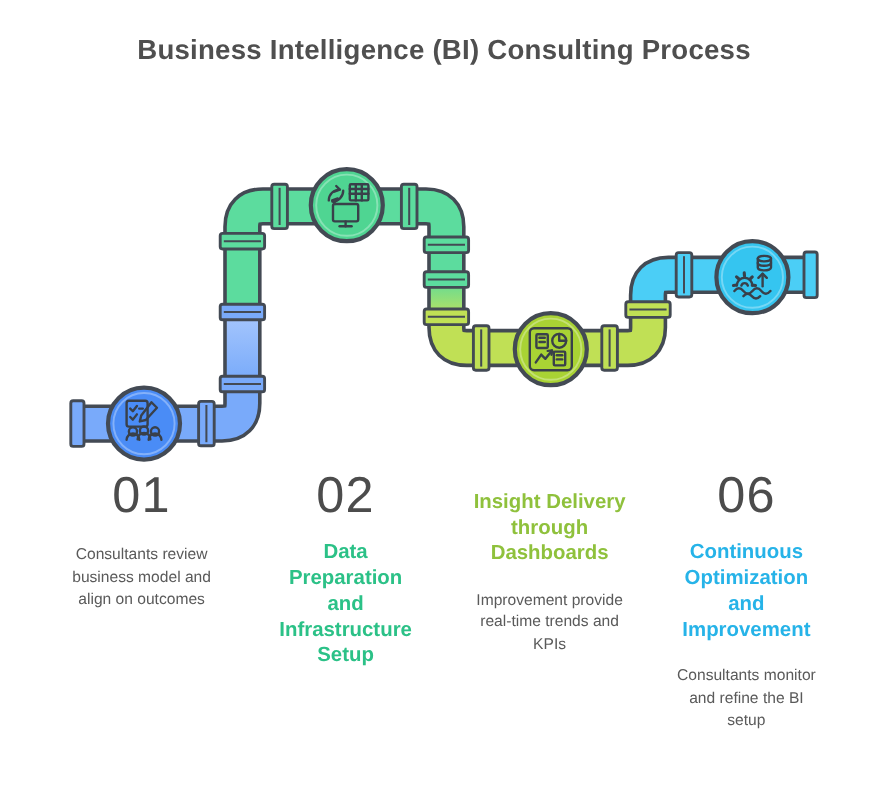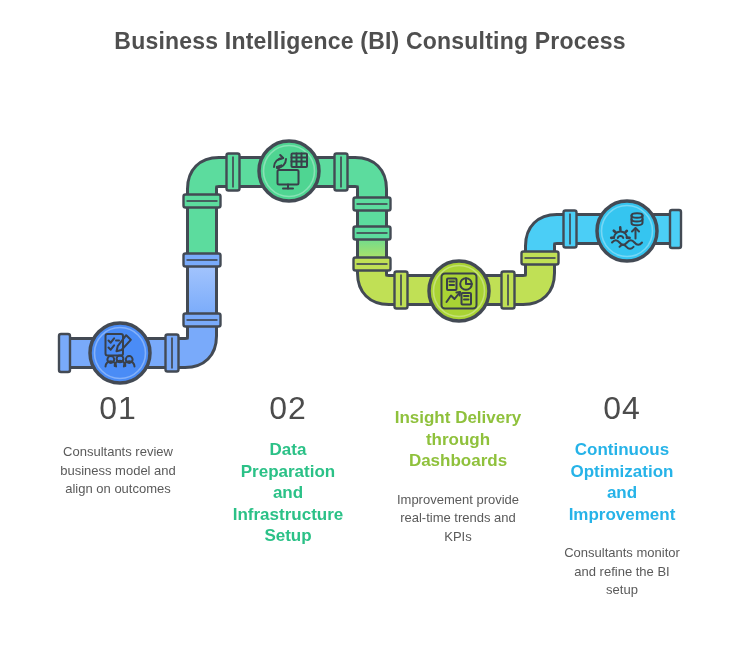--- a/index.html
+++ b/index.html
@@ -22,21 +22,21 @@
   .f2{fill:var(--s2-pipe,#c0e055);} .f3{fill:var(--s3-pipe,#4bcef6);}
   .fdiv{stroke:var(--outline,#434a54);stroke-width:1.7;fill:none;}
   .node{stroke:var(--outline,#434a54);stroke-width:3.5;}
   .n0{fill:var(--s0-node,#4a8cf6);} .n1{fill:var(--s1-node,#4fd592);}
   .n2{fill:var(--s2-node,#a9d334);} .n3{fill:var(--s3-node,#35c5f0);}
   .ring{fill:none;stroke:rgba(255,255,255,.32);stroke-width:1.6;}
   .icon{stroke:var(--icon,#39404a);stroke-width:2;fill:none;stroke-linecap:round;stroke-linejoin:round;}
   
   .col{position:absolute;top:392px;width:160px;text-align:center;}
   .col-0{left:38px;} .col-1{left:208px;} .col-2{left:378px;} .col-3{left:542px;}
-  .num{font-size:32px;line-height:1;color:#4c4c4c;letter-spacing:1px;font-weight:400;}
+  .num{font-size:42px;line-height:1;color:#4c4c4c;letter-spacing:1px;font-weight:400;}
   .head{font-size:17px;font-weight:700;line-height:21.5px;margin-top:15px;white-space:pre-line;}
   .h0{color:var(--s0-head,#4285f4);} .h1{color:var(--s1-head,#2bc187);}
   .h2{color:var(--s2-head,#8fc13c);} .h3{color:var(--s3-head,#26b3e8);}
   .desc{font-size:13px;color:#5a5a5a;line-height:18.5px;margin-top:19px;white-space:pre-line;}
 </style>
 </head>
 <body>
 
 <div class="title">Business Intelligence (BI) Consulting Process</div>
 
@@ -191,21 +191,21 @@
 </div>
 <div class="col col-2">
   <div class="head h2">Insight Delivery
 through
 Dashboards</div>
   <div class="desc">Improvement provide
 real-time trends and
 KPIs</div>
 </div>
 <div class="col col-3">
-  <div class="num">04</div>
+  <div class="num">06</div>
   <div class="head h3">Continuous
 Optimization
 and
 Improvement</div>
   <div class="desc">Consultants monitor
 and refine the BI
 setup</div>
 </div>
 
 </body></html>

